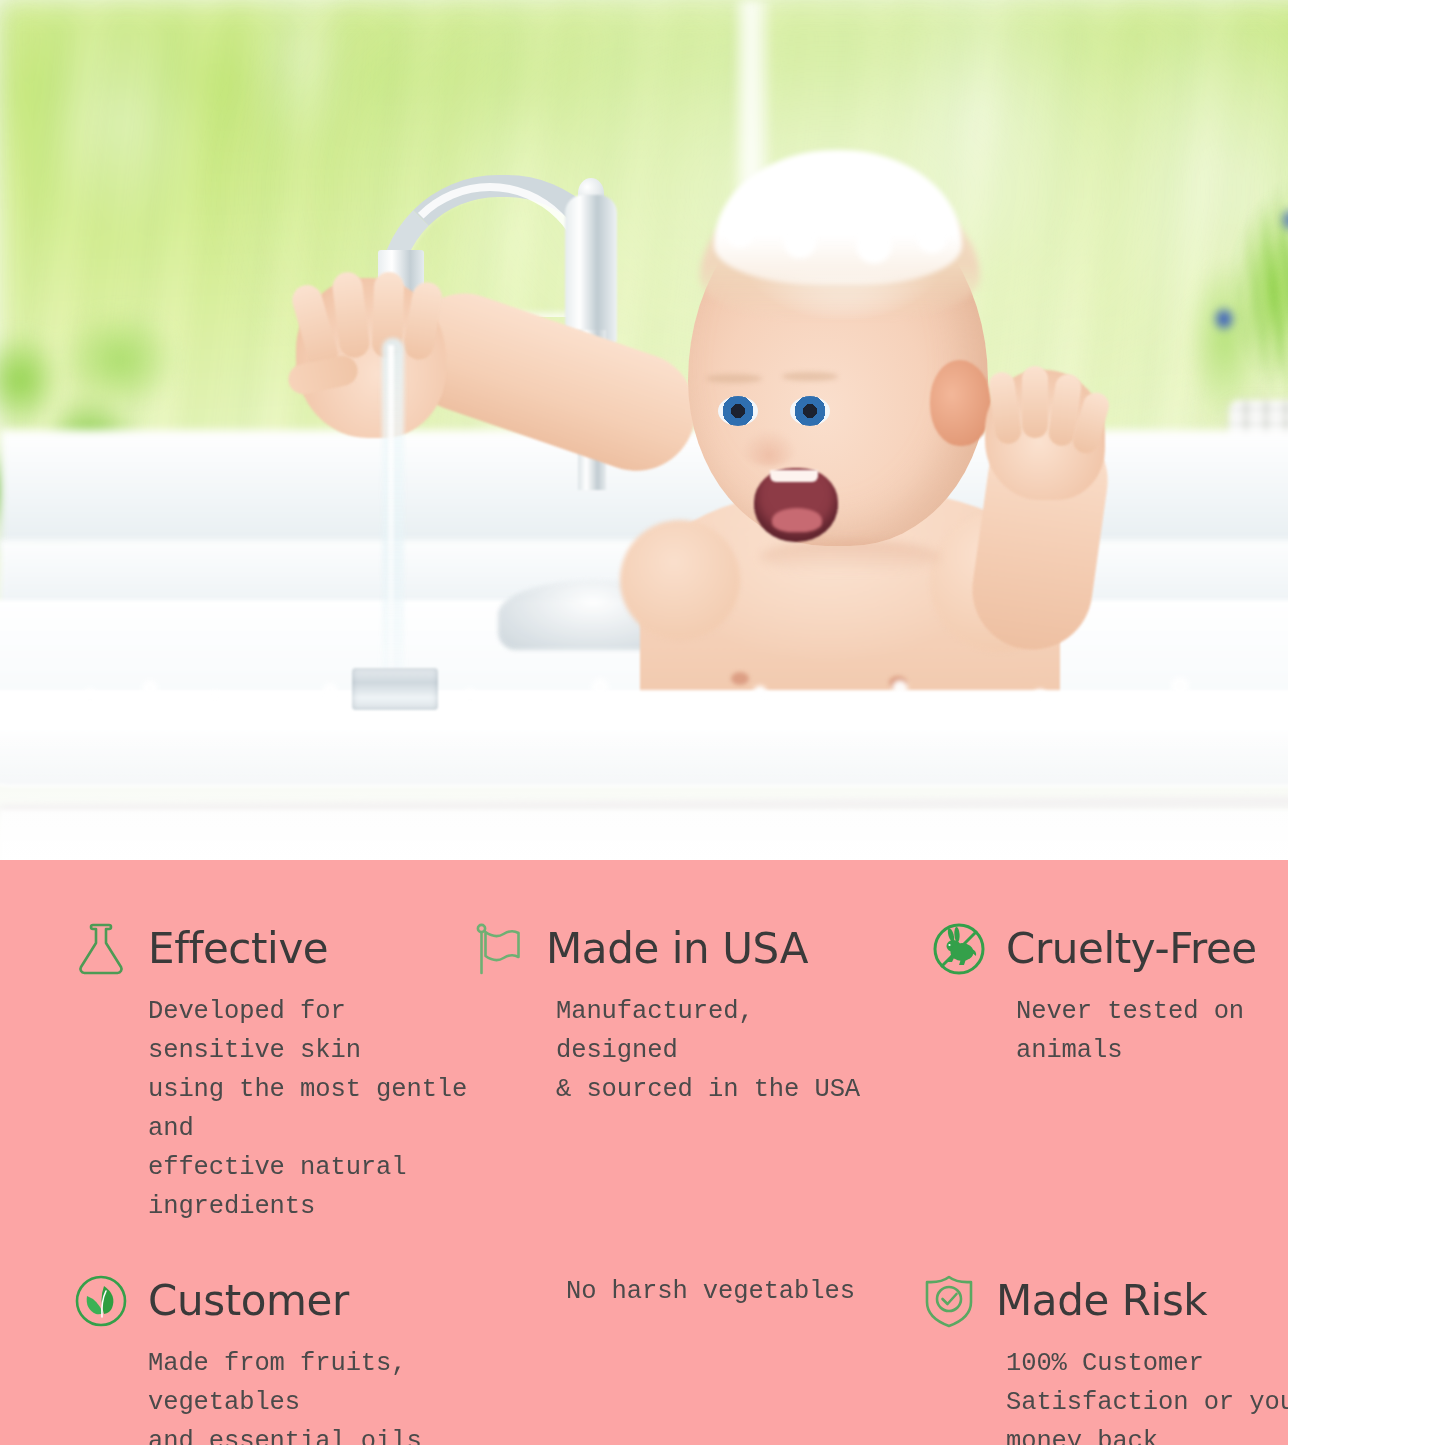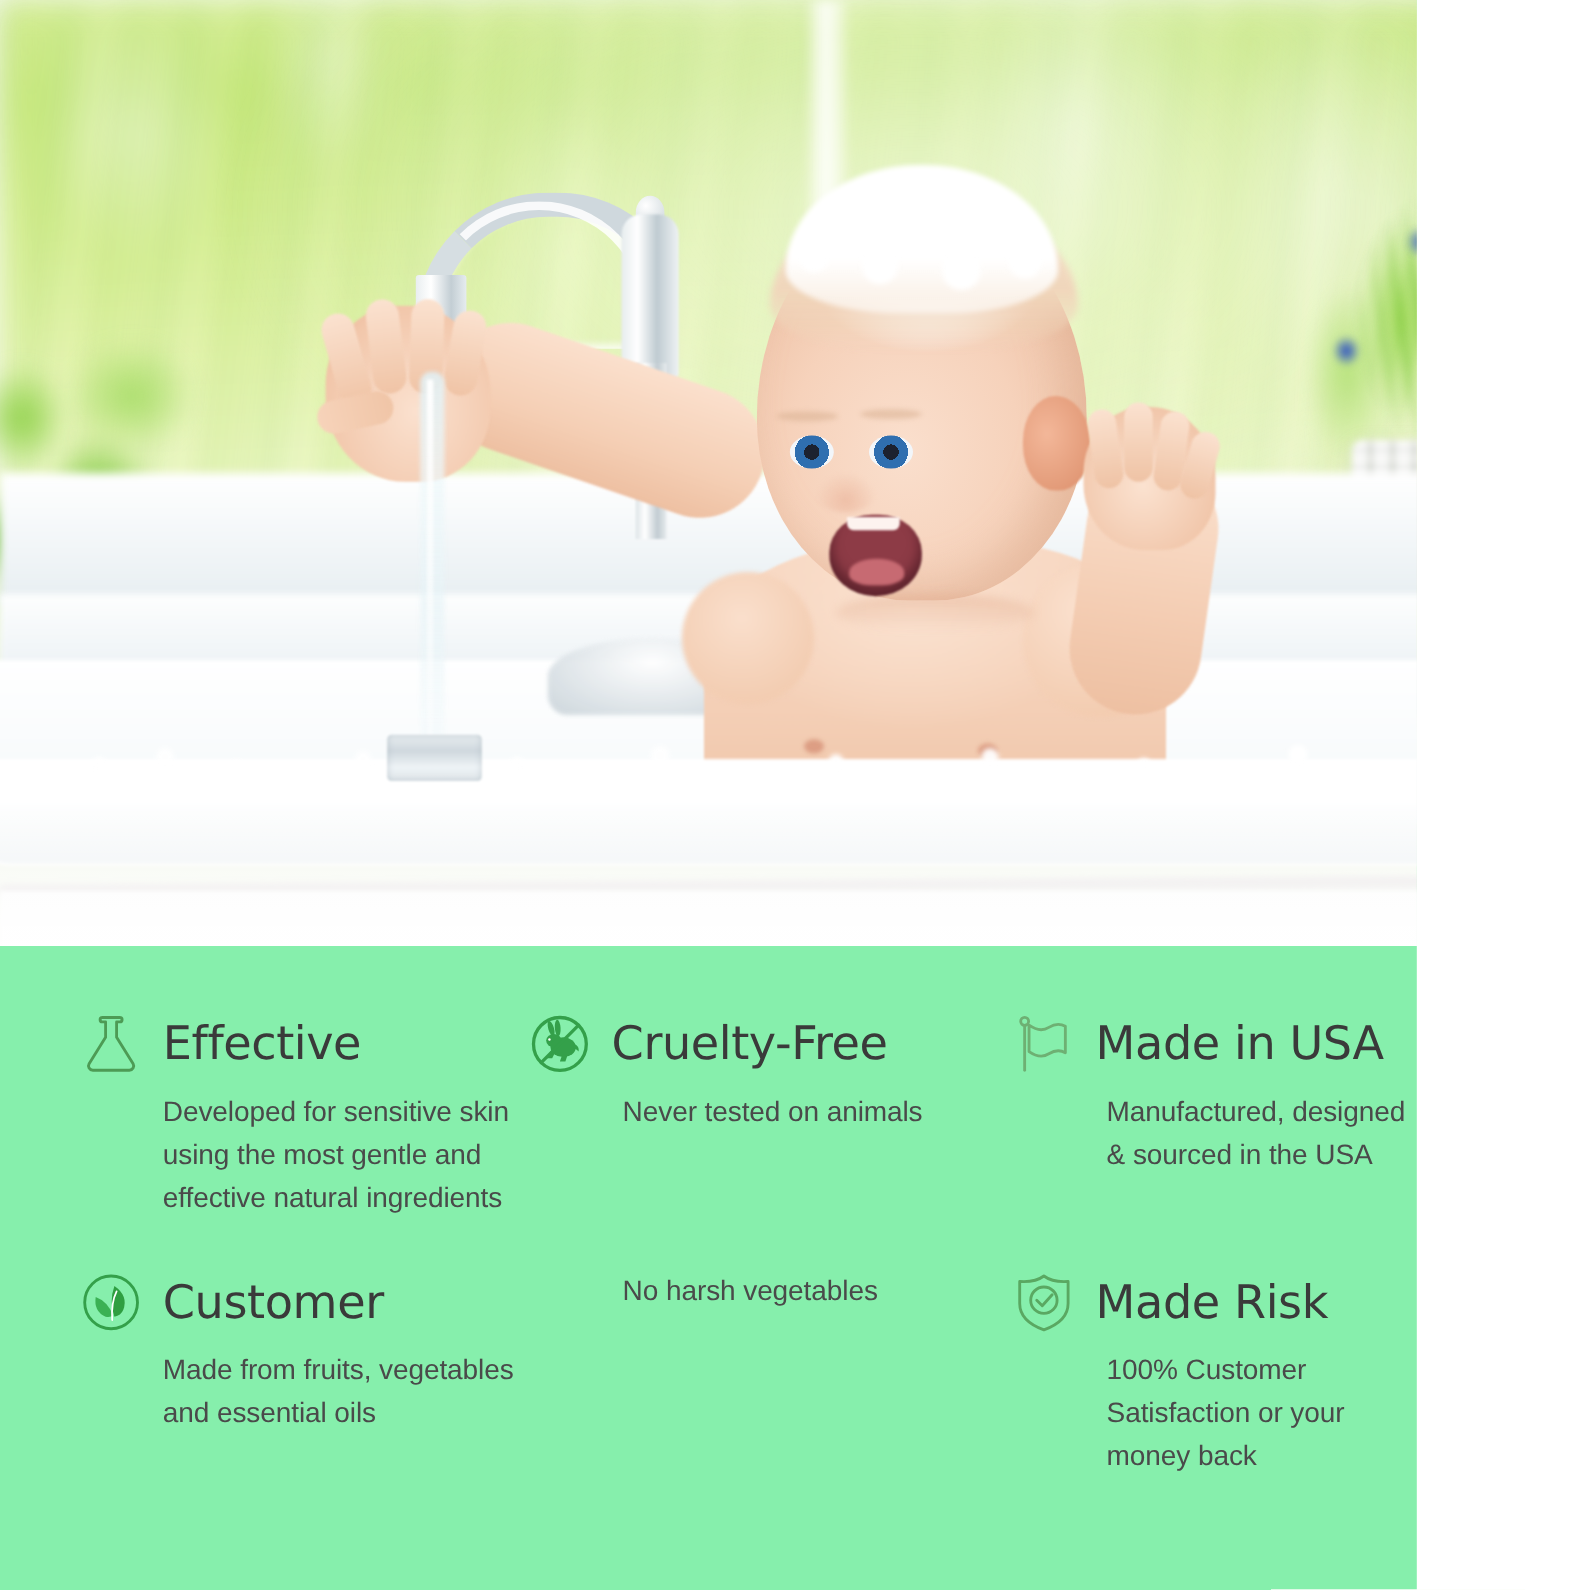--- a/index.html
+++ b/index.html
@@ -10,21 +10,21 @@
   body {
     width: 1445px;
     height: 1445px;
     font-family: "Liberation Sans", sans-serif;
     overflow: hidden;
   }
   .page {
     position: relative;
     width: 1288px;
     height: 1445px;
-    background: #86efac;
+    background: #fca5a5;
     overflow: hidden;
   }
 
   
   .photo {
     position: absolute;
     left: 0; top: 0;
     width: 1445px;
     height: 860px;
     overflow: hidden;
@@ -458,21 +458,21 @@
   .feat-title {
     font-family: "DejaVu Sans", sans-serif;
     font-size: 42px;
     font-weight: 400;
     color: #3a3a3a;
     letter-spacing: -0.4px;
     line-height: 1;
     white-space: nowrap;
   }
   .feat-desc {
-    font-family: Liberation Sans, sans-serif;
+    font-family: Liberation Mono, monospace;
     font-size: 25.5px;
     font-weight: 400;
     color: #4a4a4a;
     line-height: 39px;
     letter-spacing: -0.1px;
     margin-left: 76px;
     max-width: 360px;
     white-space: pre-line;
   }
   .feature.col2 .feat-desc { margin-left: 86px; max-width: 340px; }
@@ -566,20 +566,35 @@
         <span class="feat-icon">
           <svg width="52" height="56" viewBox="0 0 52 56" fill="none" stroke="#4d9b55" stroke-width="2.6" stroke-linecap="round" stroke-linejoin="round">
             <path d="M18 4 h16 a2 2 0 0 1 0 4 h-3 v14 l15 24 a4 4 0 0 1 -3.4 6 H9.4 a4 4 0 0 1 -3.4 -6 l15 -24 V8 h-3 a2 2 0 0 1 0 -4 z"></path>
           </svg>
         </span>
         <span class="feat-title">Effective</span>
       </div>
       <div class="feat-desc">Developed for sensitive skin
 using the most gentle and
 effective natural ingredients</div>
+    </div>
+
+    <div class="feature col3">
+      <div class="feat-head">
+        <span class="feat-icon">
+          <svg width="54" height="56" viewBox="0 0 54 56" fill="none" stroke="#6eb073" stroke-width="2.6" stroke-linecap="round" stroke-linejoin="round">
+            <circle cx="9.5" cy="7.5" r="3.6"></circle>
+            <line x1="9.5" y1="11.2" x2="9.5" y2="52"></line>
+            <path d="M13.5 11 q10 7 18 2 q8 -5 15 -1 v24 q-7 -4 -15 1 q-8 5 -18 -2 z"></path>
+          </svg>
+        </span>
+        <span class="feat-title">Made in USA</span>
+      </div>
+      <div class="feat-desc">Manufactured, designed
+&amp; sourced in the USA</div>
     </div>
 
     <div class="feature col2">
       <div class="feat-head">
         <span class="feat-icon">
           <svg width="56" height="56" viewBox="0 0 56 56">
             <circle cx="28" cy="28" r="24" fill="none" stroke="#34a04a" stroke-width="3"></circle>
             <g fill="#34a04a">
               <ellipse cx="20" cy="14" rx="2.6" ry="7" transform="rotate(-16 20 14)"></ellipse>
               <ellipse cx="26" cy="13.5" rx="2.6" ry="7.5" transform="rotate(-4 26 13.5)"></ellipse>
@@ -591,35 +606,20 @@
             </g>
             <circle cx="18.5" cy="24" r="1.1" fill="#ffffff"></circle>
             <line x1="11" y1="45" x2="45" y2="11" stroke="#34a04a" stroke-width="3" stroke-linecap="round"></line>
           </svg>
         </span>
         <span class="feat-title">Cruelty-Free</span>
       </div>
       <div class="feat-desc">Never tested on animals</div>
     </div>
 
-    <div class="feature col3">
-      <div class="feat-head">
-        <span class="feat-icon">
-          <svg width="54" height="56" viewBox="0 0 54 56" fill="none" stroke="#6eb073" stroke-width="2.6" stroke-linecap="round" stroke-linejoin="round">
-            <circle cx="9.5" cy="7.5" r="3.6"></circle>
-            <line x1="9.5" y1="11.2" x2="9.5" y2="52"></line>
-            <path d="M13.5 11 q10 7 18 2 q8 -5 15 -1 v24 q-7 -4 -15 1 q-8 5 -18 -2 z"></path>
-          </svg>
-        </span>
-        <span class="feat-title">Made in USA</span>
-      </div>
-      <div class="feat-desc">Manufactured, designed
-&amp; sourced in the USA</div>
-    </div>
-
     <div class="feature col1">
       <div class="feat-head">
         <span class="feat-icon">
           <svg width="56" height="56" viewBox="0 0 56 56">
             <circle cx="28" cy="28" r="24" fill="none" stroke="#34a04a" stroke-width="2.6"></circle>
             <path d="M31 13 q13 9 8 22 q-2 5 -8 6 q-5 -14 0 -28 z" fill="#2f9e41"></path>
             <path d="M14 23 q-2 13 9 18 q4 1 7 -1 q-5 -13 -16 -17 z" fill="#3bb154"></path>
             <path d="M29 44 q-1 -16 4 -26" fill="none" stroke="#ffffff" stroke-width="1.6" stroke-linecap="round"></path>
           </svg>
         </span>

